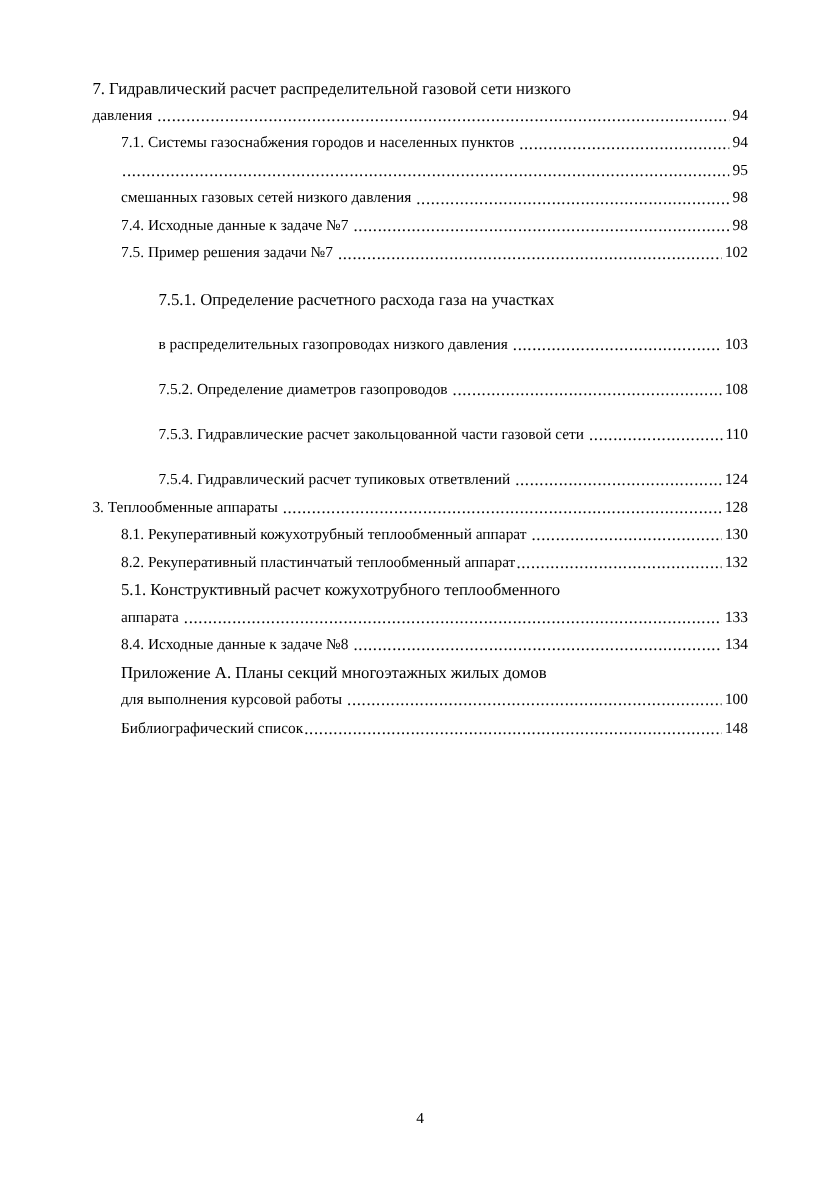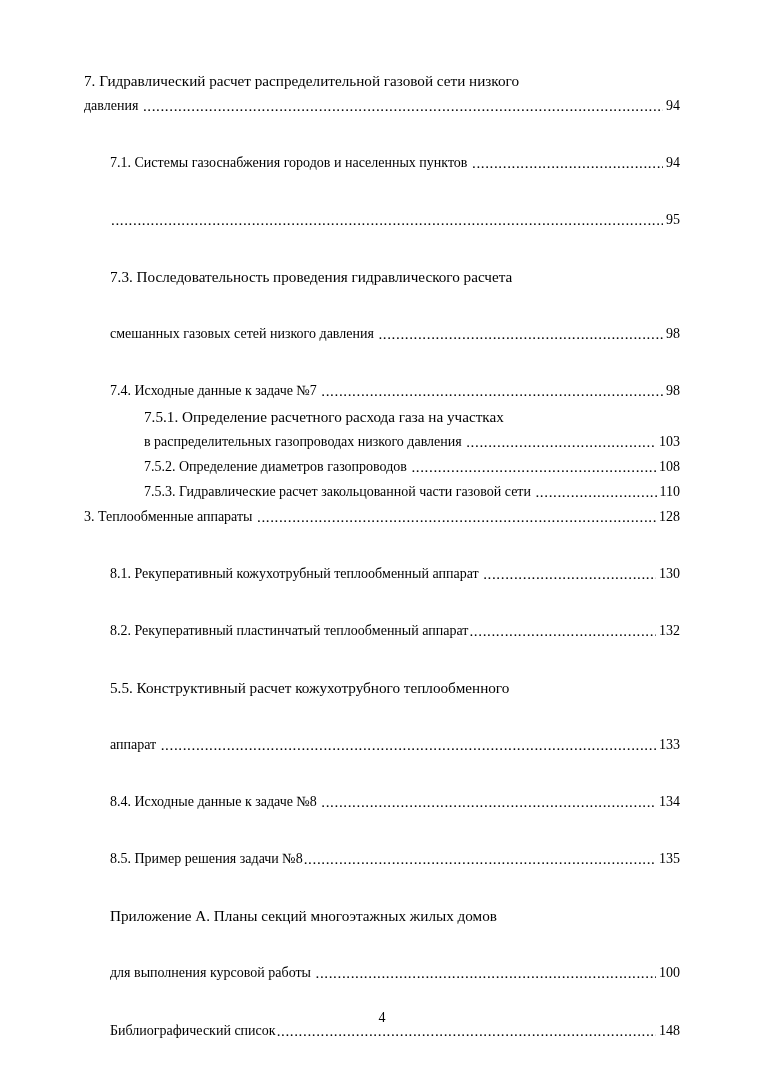--- a/index.html
+++ b/index.html
@@ -54,22 +54,22 @@
     padding-left: 2px;
     white-space: pre;
   }
   
   .cont {
     font-size: 15.2px;
     line-height: 1.65;
     white-space: pre;
   }
   .lvl1 { margin-left: 0px; }
-  .lvl2 { margin-left: 26px; margin-top: 32px; }
-  .lvl3 { margin-left: 60px; }
+  .lvl2 { margin-left: 26px; }
+  .lvl3 { margin-left: 60px; margin-top: 16px; }
   .footer {
     position: absolute;
     left: 0;
     top: 1010px;
     width: 764px;
     text-align: center;
     font-size: 14px;
     font-family: "Liberation Serif", serif;
   }
 </style>
@@ -86,77 +86,81 @@
       </div>
       <div class="entry lvl2">
         <span class="txt">7.1. Системы газоснабжения городов и населенных пунктов </span>
         <span class="leader"></span>
         <span class="pg">94</span>
       </div>
       <div class="entry lvl2">
         <span class="leader"></span>
         <span class="pg">95</span>
       </div>
-      <div class="cont lvl2">7.3. Последовательность проведения гидравлического расчета</div>
       <div class="entry lvl2">
         <span class="txt">смешанных газовых сетей низкого давления </span>
         <span class="leader"></span>
         <span class="pg">98</span>
       </div>
       <div class="entry lvl2">
         <span class="txt">7.4. Исходные данные к задаче №7 </span>
         <span class="leader"></span>
         <span class="pg">98</span>
+      </div>
+      <div class="entry lvl2">
+        <span class="txt">7.5. Пример решения задачи №7 </span>
+        <span class="leader"></span>
+        <span class="pg">102</span>
       </div>
       <div class="cont lvl3">7.5.1. Определение расчетного расхода газа на участках</div>
       <div class="entry lvl3">
         <span class="txt">в распределительных газопроводах низкого давления </span>
         <span class="leader"></span>
         <span class="pg">103</span>
       </div>
       <div class="entry lvl3">
         <span class="txt">7.5.2. Определение диаметров газопроводов </span>
         <span class="leader"></span>
         <span class="pg">108</span>
       </div>
       <div class="entry lvl3">
         <span class="txt">7.5.3. Гидравлические расчет закольцованной части газовой сети </span>
         <span class="leader"></span>
         <span class="pg">110</span>
       </div>
+      <div class="entry lvl3">
+        <span class="txt">7.5.4. Гидравлический расчет тупиковых ответвлений </span>
+        <span class="leader"></span>
+        <span class="pg">124</span>
+      </div>
       <div class="entry lvl1">
         <span class="txt">3. Теплообменные аппараты </span>
         <span class="leader"></span>
         <span class="pg">128</span>
       </div>
       <div class="entry lvl2">
         <span class="txt">8.1. Рекуперативный кожухотрубный теплообменный аппарат </span>
         <span class="leader"></span>
         <span class="pg">130</span>
       </div>
       <div class="entry lvl2">
         <span class="txt">8.2. Рекуперативный пластинчатый теплообменный аппарат</span>
         <span class="leader"></span>
         <span class="pg">132</span>
       </div>
-      <div class="cont lvl2">5.5. Конструктивный расчет кожухотрубного теплообменного</div>
+      <div class="cont lvl2">5.1. Конструктивный расчет кожухотрубного теплообменного</div>
       <div class="entry lvl2">
-        <span class="txt">аппарат </span>
+        <span class="txt">аппарата </span>
         <span class="leader"></span>
         <span class="pg">133</span>
       </div>
       <div class="entry lvl2">
         <span class="txt">8.4. Исходные данные к задаче №8 </span>
         <span class="leader"></span>
         <span class="pg">134</span>
-      </div>
-      <div class="entry lvl2">
-        <span class="txt">8.5. Пример решения задачи №8</span>
-        <span class="leader"></span>
-        <span class="pg">135</span>
       </div>
       <div class="cont lvl2">Приложение А. Планы секций многоэтажных жилых домов</div>
       <div class="entry lvl2">
         <span class="txt">для выполнения курсовой работы </span>
         <span class="leader"></span>
         <span class="pg">100</span>
       </div>
       <div class="entry lvl2">
         <span class="txt">Библиографический список</span>
         <span class="leader"></span>

